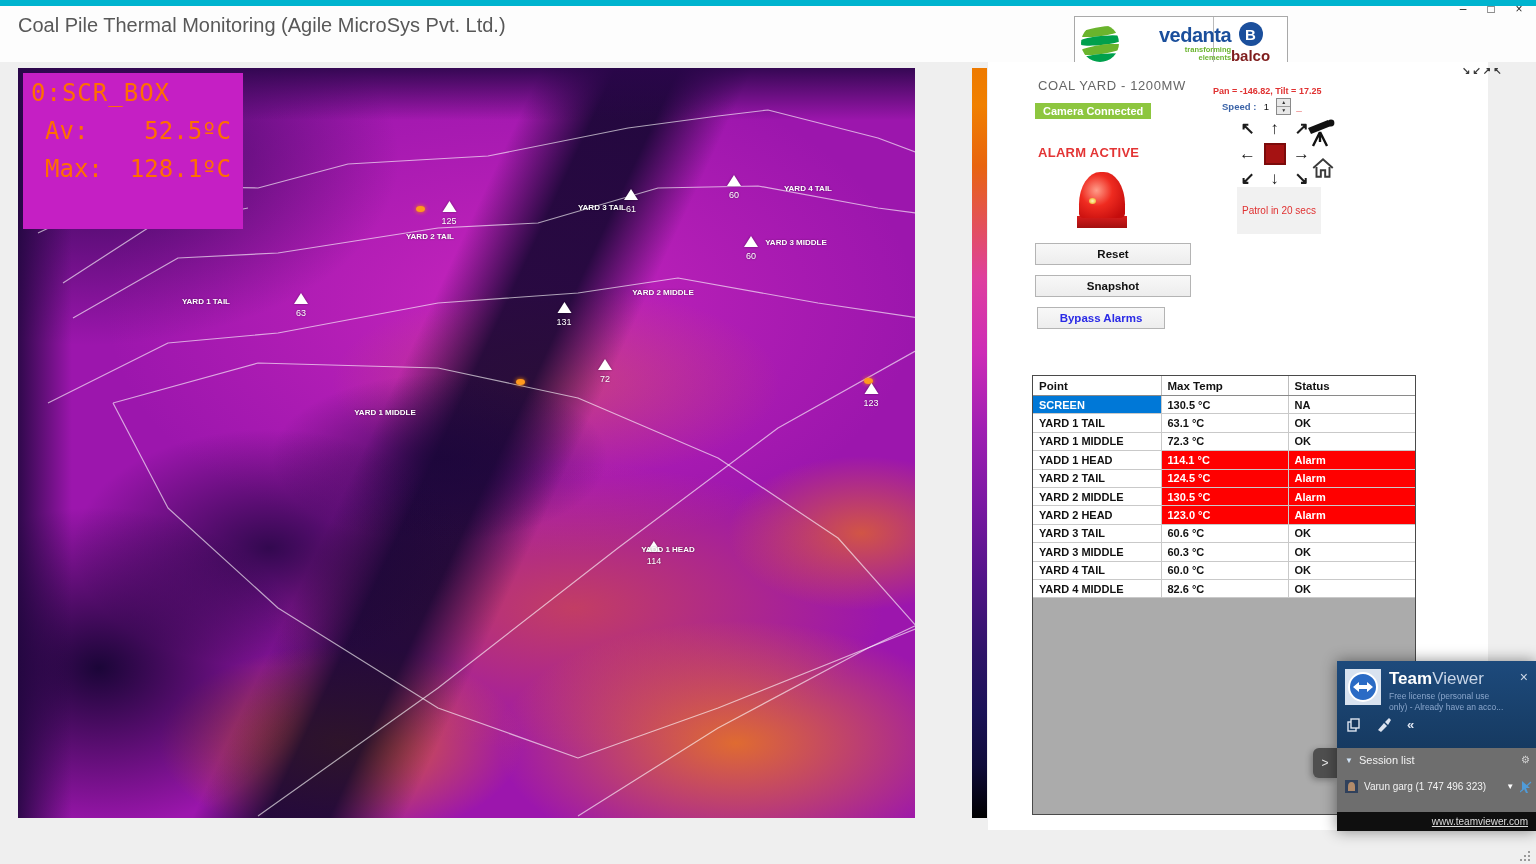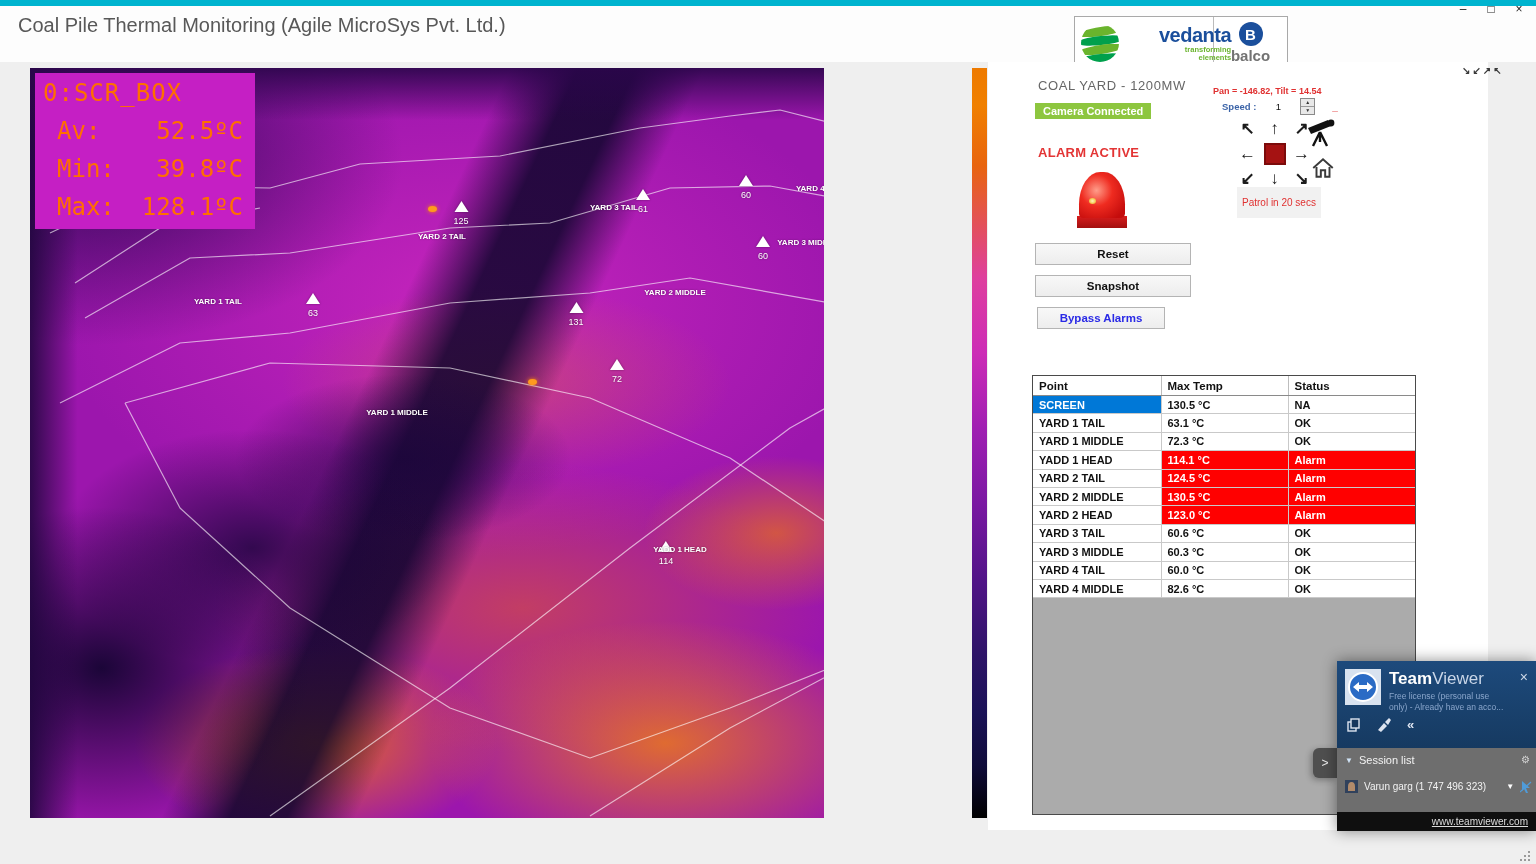--- a/index.html
+++ b/index.html
@@ -16,24 +16,24 @@
   .logobox{left:1074px;top:16px;width:212px;height:52px;background:#fff;border:1px solid #a9a9a9;display:flex;}
   .vedanta{width:132px;display:flex;align-items:center;padding-left:6px;border-right:1px solid #bbb;gap:36px;}
   .ved-mark{width:38px;height:38px;border-radius:50%;overflow:hidden;position:relative;flex:none;}
   .ved-mark i{position:absolute;left:-4px;width:48px;height:9px;border-radius:50%;}
   .ved-txt{margin-left:4px;line-height:1;}
   .ved-name{color:#1b4f9c;font-weight:bold;font-size:20px;letter-spacing:-.5px;}
   .ved-tag{color:#6ab42d;font-size:7.5px;font-weight:bold;text-align:right;margin-top:1px;}
   .balco{flex:1;display:flex;flex-direction:column;align-items:center;justify-content:center;}
   .balco-b{width:24px;height:24px;border-radius:50%;background:#1b4f9c;color:#fff;font-weight:bold;
            font-size:15px;display:flex;align-items:center;justify-content:center;}
-  .balco-name{color:#737373;font-weight:bold;font-size:15px;margin-top:1px;}
-
-  
-  .thermal{left:30px;top:68px;width:794px;height:750px;overflow:hidden;
+  .balco-name{color:#7f1d1d;font-weight:bold;font-size:15px;margin-top:1px;}
+
+  
+  .thermal{left:18px;top:68px;width:897px;height:750px;overflow:hidden;
     background-color:#9c16ad;
     background-image:
       linear-gradient(to bottom,rgba(42,6,74,.9),rgba(42,6,74,0) 7%),
       linear-gradient(to right,rgba(28,6,58,.85),rgba(28,6,58,0) 6%),
       radial-gradient(ellipse 430px 260px at 8% 12%,rgba(48,8,84,.92),rgba(48,8,84,0) 72%),
       radial-gradient(ellipse 300px 230px at 9% 80%,rgba(16,4,46,.92),rgba(16,4,46,0) 70%),
       radial-gradient(ellipse 280px 170px at 28% 64%,rgba(24,5,56,.8),rgba(24,5,56,0) 70%),
       radial-gradient(ellipse 240px 120px at 47% 52%,rgba(26,6,58,.7),rgba(26,6,58,0) 70%),
       linear-gradient(115deg,rgba(0,0,0,0) 42%,rgba(14,5,44,.85) 48%,rgba(14,5,44,.85) 53%,rgba(0,0,0,0) 59%),
       radial-gradient(ellipse 260px 140px at 36% 90%,rgba(242,122,8,.85),rgba(242,122,8,0) 70%),
@@ -72,36 +72,36 @@
              padding:2px 8px;}
   .alarm-active{left:1038px;top:145px;font-size:13px;font-weight:bold;color:#e33434;letter-spacing:.3px;}
   .beacon{left:1077px;top:172px;width:50px;height:56px;}
   .beacon .dome{position:absolute;left:2px;top:0;width:46px;height:46px;
      background:radial-gradient(circle at 38% 40%,#ff9d8a 0%,#ef2b20 40%,#c40c0c 85%);
      border-radius:46% 46% 10% 10% / 70% 70% 10% 10%;}
   .beacon .base{position:absolute;left:0;bottom:0;width:50px;height:12px;background:linear-gradient(#d71d1d,#a30f0f);}
   .beacon .glint{position:absolute;left:12px;top:26px;width:7px;height:6px;border-radius:50%;
      background:radial-gradient(#fff7c0,#f0c040 70%,transparent);}
   .pan-tilt{left:1213px;top:86px;font-size:9px;font-weight:bold;color:#e03131;}
-  .speed-row{left:1222px;top:98px;display:flex;align-items:center;gap:17px;}
+  .speed-row{left:1222px;top:98px;display:flex;align-items:center;gap:5px;}
   .speed-label{font-size:9.5px;font-weight:bold;color:#3c64a8;}
   .speed-val{font-size:9.5px;color:#111;width:10px;text-align:center;}
   .spinner{width:13px;height:15px;border:1px solid #8a8a8a;background:#e8e8e8;display:flex;
            flex-direction:column;font-size:5px;color:#333;line-height:7px;text-align:center;}
   .spinner span{height:7px;}
   .spinner span:first-child{border-bottom:1px solid #9a9a9a;}
   .speed-suffix{color:#e03131;font-size:10px;font-weight:bold;}
 
   .ptz{left:1234px;top:116px;display:grid;grid-template-columns:27px 27px 27px;grid-auto-rows:25px;}
   .ptz .arr{font-size:17px;font-weight:bold;color:#1c1c1c;text-align:center;line-height:25px;cursor:pointer;}
   .ptz .stopwrap{display:flex;align-items:center;justify-content:center;}
   .ptz .stop{width:22px;height:22px;background:#a51212;border:2px solid #7c0b0b;box-sizing:border-box;}
   .ptz-side{left:1305px;top:118px;}
   .home-ic{left:1310px;top:155px;}
-  .patrol{left:1237px;top:187px;background:#f1f1f1;color:#e03131;font-size:10px;padding:10px 5px;}
+  .patrol{left:1237px;top:187px;background:#f1f1f1;color:#e03131;font-size:10px;padding:18px 5px;}
 
   .collapse-ic{left:1462px;top:66px;width:24px;line-height:10px;font-size:10px;font-weight:bold;
                color:#3a3a3a;letter-spacing:2px;text-align:center;cursor:pointer;}
 
   .btn{left:1035px;width:156px;height:22px;background:linear-gradient(#f8f8f8,#ededed);
        border:1px solid #b4b4b4;font-size:11.5px;font-weight:bold;color:#111;
        display:flex;align-items:center;justify-content:center;cursor:pointer;box-sizing:border-box;}
   .btn-reset{top:243px;}
   .btn-snapshot{top:275px;}
   .btn-bypass{top:307px;left:1037px;width:128px;color:#2a2ae6;}
@@ -197,24 +197,20 @@
   <div class="hotdot" style="left:846px;top:310px;"></div>
   <div class="hotdot" style="left:916px;top:128px;"></div>
 
   <div class="abs ir-box">
     <div class="ir-title">0:SCR_BOX</div>
     <div class="ir-row">
         <span>Av:</span>
         <span>52.5ºC</span>
       </div>
     <div class="ir-row">
-        <span>Min:</span>
-        <span>39.8ºC</span>
-      </div>
-    <div class="ir-row">
         <span>Max:</span>
         <span>128.1ºC</span>
       </div>
   </div>
 
   <div>
       <div class="tp label" style="left: 188px; top: 229px;">YARD 1 TAIL</div>
       <div class="tp marker" style="left: 283px; top: 225px;">
         <div class="tri"></div>
         <div class="num">63</div>
@@ -278,21 +274,21 @@
 <div class="abs panel"></div>
 <div class="abs yard-title">COAL YARD - 1200MW</div>
 <div class="abs cam-badge">Camera Connected</div>
 <div class="abs alarm-active">ALARM ACTIVE</div>
 <div class="abs beacon">
   <div class="base"></div>
     <div class="dome"></div>
     <div class="glint"></div>
 </div>
 
-<div class="abs pan-tilt">Pan = -146.82, Tilt = 14.54</div>
+<div class="abs pan-tilt">Pan = -146.82, Tilt = 17.25</div>
 <div class="abs speed-row">
   <span class="speed-label">Speed :</span>
   <span class="speed-val">1</span>
   <div class="spinner">
       <span>▲</span>
       <span>▼</span>
     </div>
   <span class="speed-suffix">_</span>
 </div>
 

